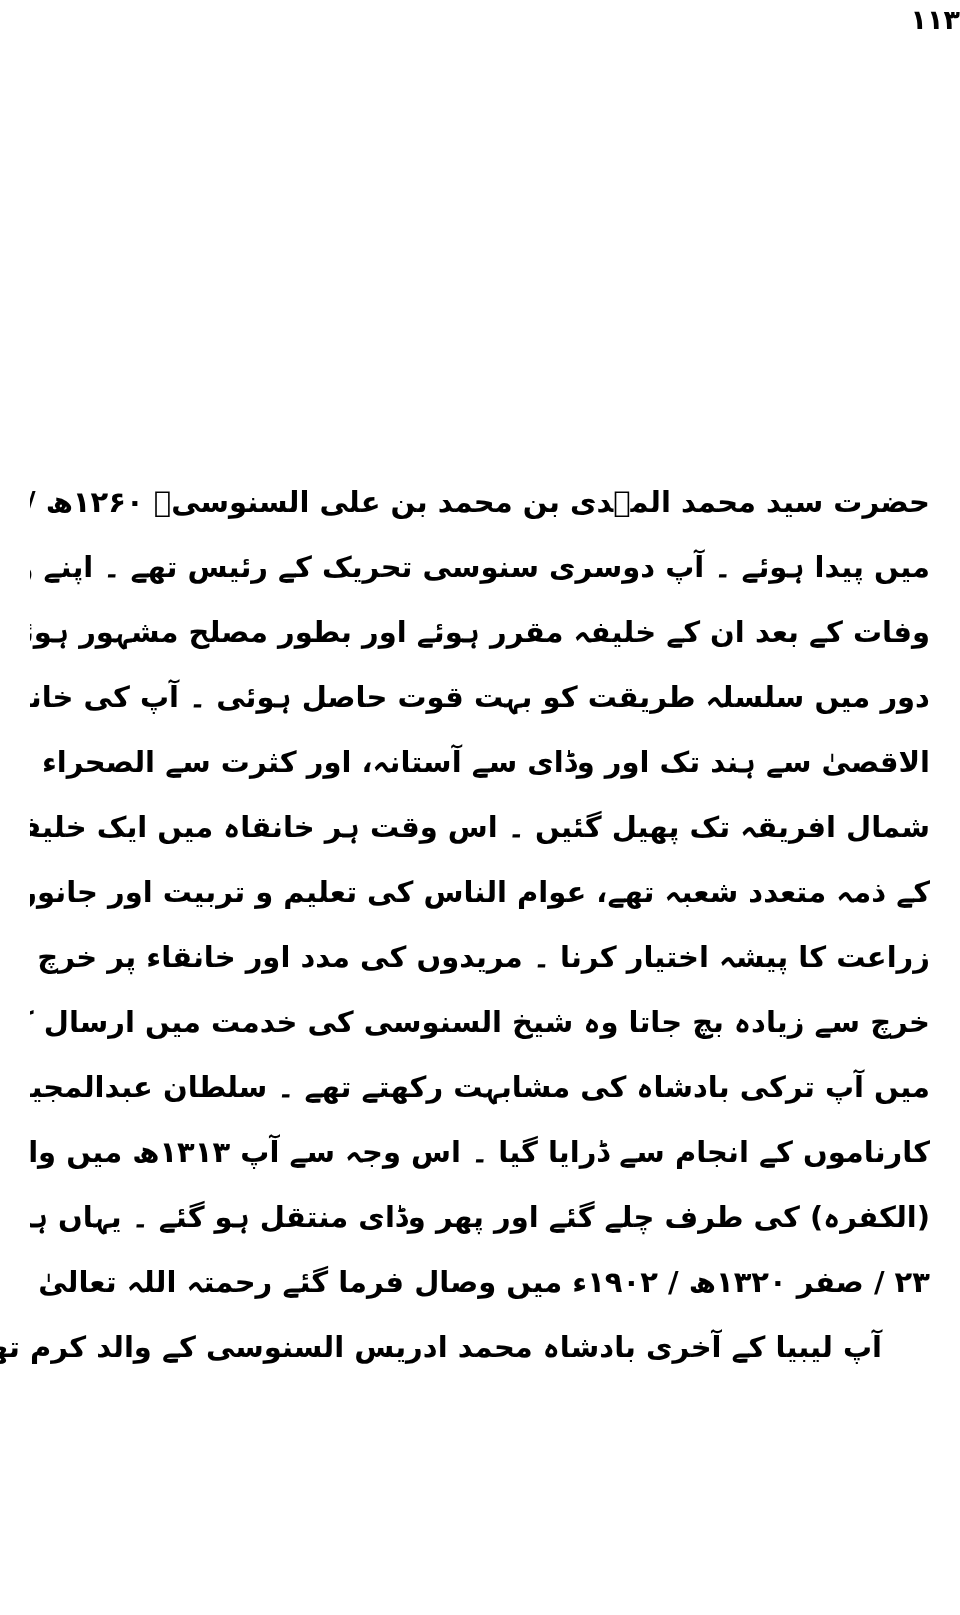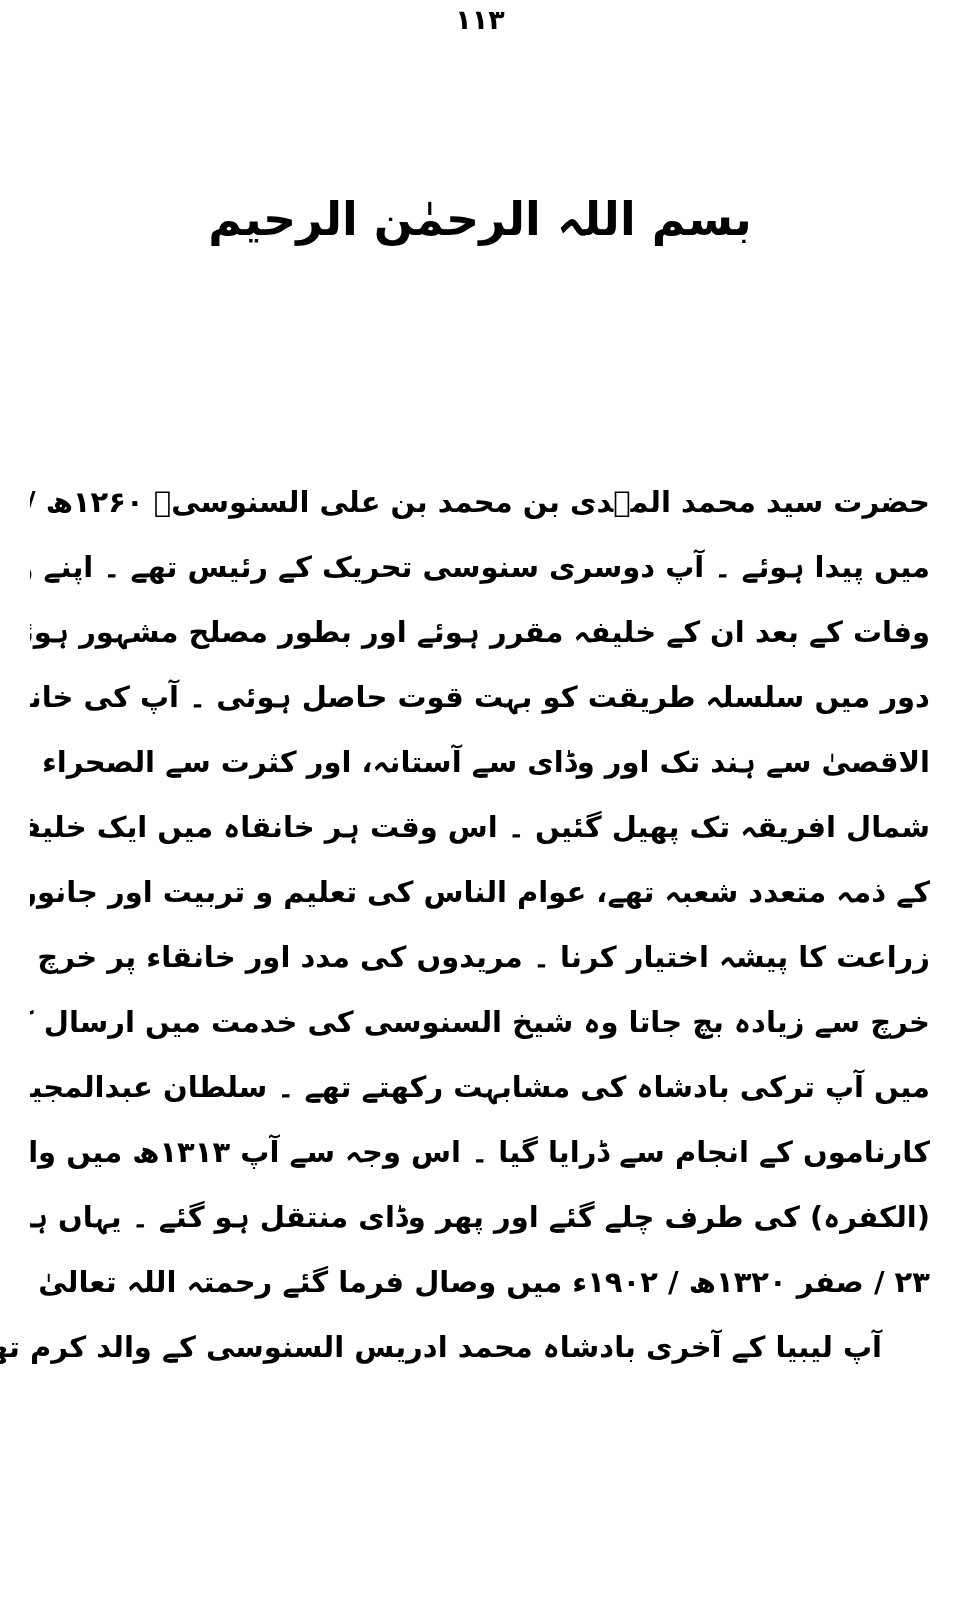--- a/index.html
+++ b/index.html
@@ -18,21 +18,21 @@
   .scan-page {
     position: absolute;
     inset: 0;
     background: #ffffff;
   }
   .page-number {
     position: absolute;
     top: 4px;
     left: 0;
     width: 100%;
-    text-align: center;
+    text-align: right;
     font-size: 27px;
     font-weight: bold;
     letter-spacing: 2px;
   }
   .bismillah {
     position: absolute;
     top: 192px;
     left: 0;
     width: 100%;
     text-align: center;
@@ -82,21 +82,20 @@
     white-space: nowrap;
   }
 </style>
 </head>
 <body>
 
 <div class="scan-page">
 
   <div class="page-number">۱۱۳</div>
 
-  <div class="bismillah">بسم اللہ الرحمٰن الرحیم</div>
 
 
   <div class="body-block">
     <div class="body-line">حضرت سید محمد المہدی بن محمد بن علی السنوسیؒ ۱۲۶۰ھ / ۱۸۴۴ء</div>
     <div class="body-line">میں پیدا ہوئے ۔ آپ دوسری سنوسی تحریک کے رئیس تھے ۔ اپنے والد کی</div>
     <div class="body-line">وفات کے بعد ان کے خلیفہ مقرر ہوئے اور بطور مصلح مشہور ہوئے ۔ آپ کے</div>
     <div class="body-line">دور میں سلسلہ طریقت کو بہت قوت حاصل ہوئی ۔ آپ کی خانقائیں المغرب</div>
     <div class="body-line">الاقصیٰ سے ہند تک اور وڈای سے آستانہ، اور کثرت سے الصحراء الکبریٰ و</div>
     <div class="body-line">شمال افریقہ تک پھیل گئیں ۔ اس وقت ہر خانقاہ میں ایک خلیفہ مقرر تھا ۔ جس</div>
     <div class="body-line">کے ذمہ متعدد شعبہ تھے، عوام الناس کی تعلیم و تربیت اور جانوروں کا پالنا و</div>

